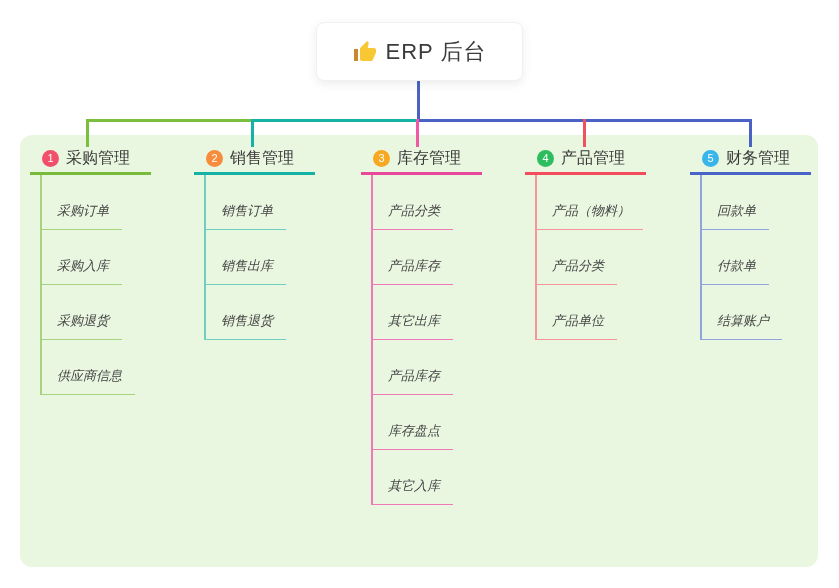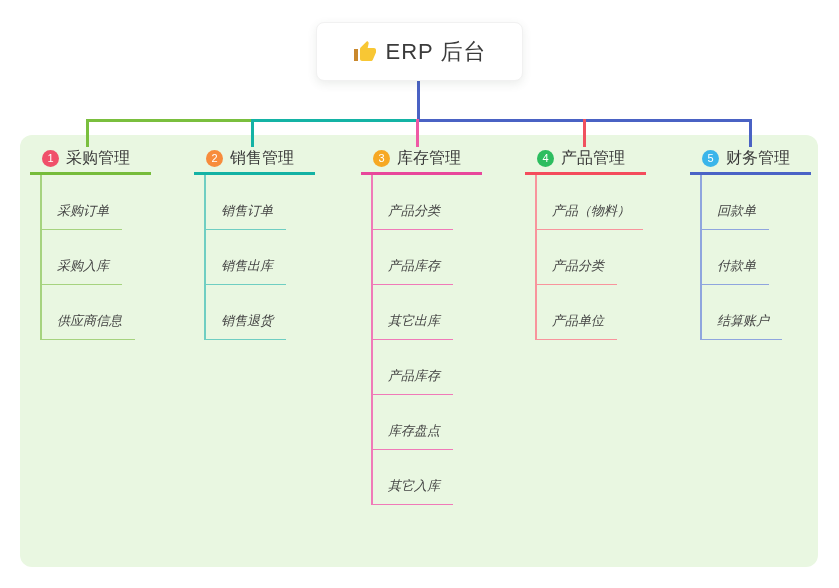--- a/index.html
+++ b/index.html
@@ -96,20 +96,23 @@
   </div>
   <div class="children">
       <span class="vline"></span>
       <div class="child">
         <span class="child-label">采购订单</span>
       </div>
       <div class="child">
         <span class="child-label">采购入库</span>
       </div>
       <div class="child">
+        <span class="child-label">采购退货</span>
+      </div>
+      <div class="child">
         <span class="child-label">供应商信息</span>
       </div>
     </div>
 </div>
 
 <div class="branch branch-2" style="--line: #13b2a4; --childline: #6fcec2; --badge: #f78c3c;">
   <div class="branch-header">
     <span class="badge">2</span>
     <span class="branch-title">销售管理</span>
   </div>

